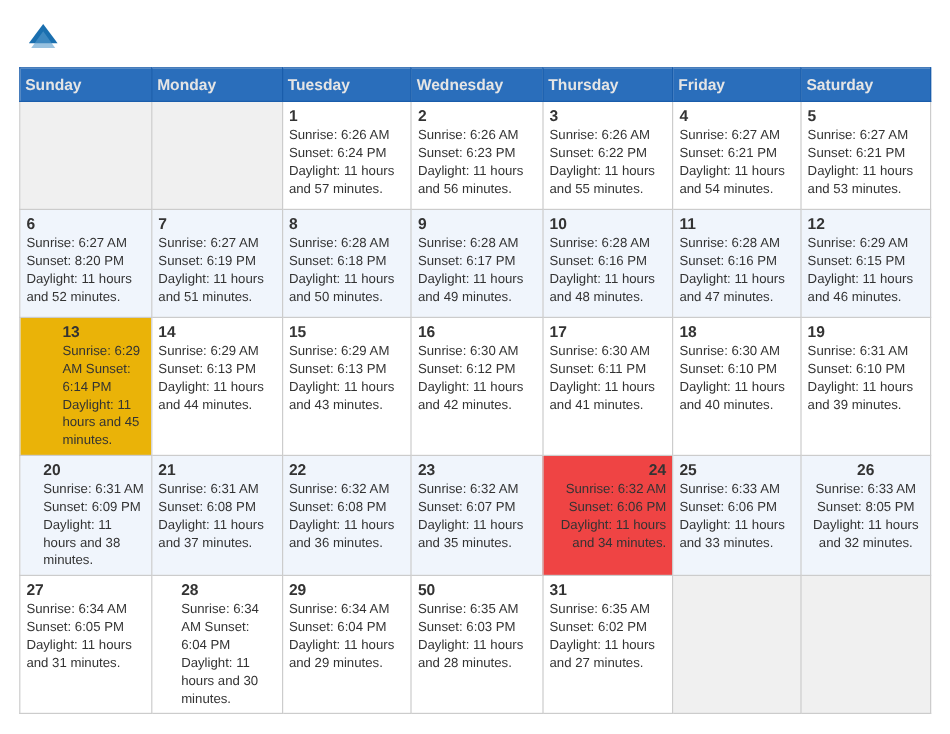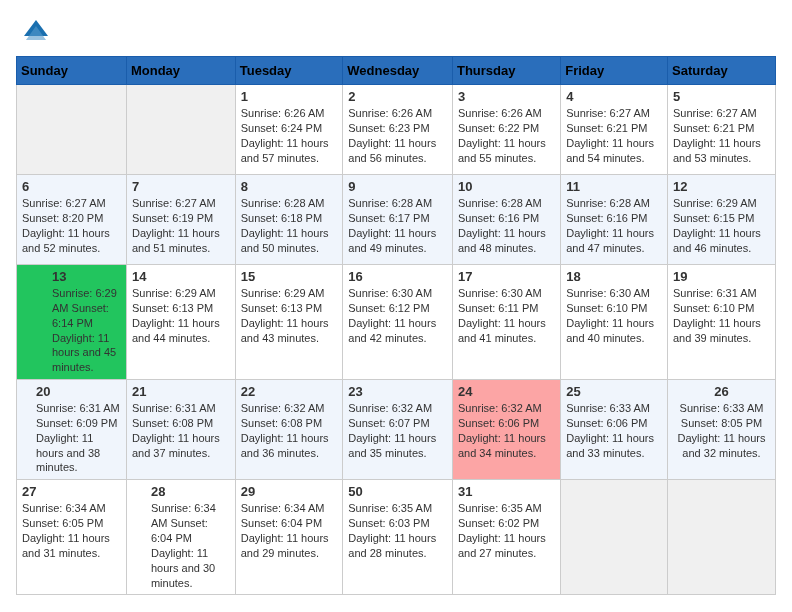--- a/index.html
+++ b/index.html
@@ -52,21 +52,21 @@
       font-size: 15px;
       color: #555;
     }
     .calendar {
       width: 100%;
       border-collapse: collapse;
       border: 1px solid #ccc;
     }
     .calendar th {
       background-color: #2a6ebb;
-      color: #000000;
+      color: #e5e5e5;
       font-size: 13px;
       padding: 6px 4px;
       text-align: left;
       border: 1px solid #1a5dab;
     }
     .calendar td {
       vertical-align: top;
       border: 1px solid #ccc;
       padding: 4px 5px;
       font-size: 10.5px;
@@ -201,21 +201,21 @@
 Daylight: 11 hours and 47 minutes.</div>
         </td>
         <td style="background-color: rgb(240, 245, 252);">
           <span class="day-num">12</span>
           <div class="day-info">Sunrise: 6:29 AM
 Sunset: 6:15 PM
 Daylight: 11 hours and 46 minutes.</div>
         </td>
       </tr>
       <tr>
-        <td style="background-color: #22c55e; padding-left: 35px;">
+        <td style="background-color: #eab308; padding-left: 35px;">
           <span class="day-num">13</span>
           <div class="day-info">Sunrise: 6:29 AM
 Sunset: 6:14 PM
 Daylight: 11 hours and 45 minutes.</div>
         </td>
         <td style="background-color: rgb(255, 255, 255);">
           <span class="day-num">14</span>
           <div class="day-info">Sunrise: 6:29 AM
 Sunset: 6:13 PM
 Daylight: 11 hours and 44 minutes.</div>
@@ -269,21 +269,21 @@
           <div class="day-info">Sunrise: 6:32 AM
 Sunset: 6:08 PM
 Daylight: 11 hours and 36 minutes.</div>
         </td>
         <td style="background-color: rgb(240, 245, 252);">
           <span class="day-num">23</span>
           <div class="day-info">Sunrise: 6:32 AM
 Sunset: 6:07 PM
 Daylight: 11 hours and 35 minutes.</div>
         </td>
-        <td style="background-color: #fca5a5;">
+        <td style="background-color: #ef4444; text-align: right;">
           <span class="day-num">24</span>
           <div class="day-info">Sunrise: 6:32 AM
 Sunset: 6:06 PM
 Daylight: 11 hours and 34 minutes.</div>
         </td>
         <td style="background-color: rgb(240, 245, 252);">
           <span class="day-num">25</span>
           <div class="day-info">Sunrise: 6:33 AM
 Sunset: 6:06 PM
 Daylight: 11 hours and 33 minutes.</div>

